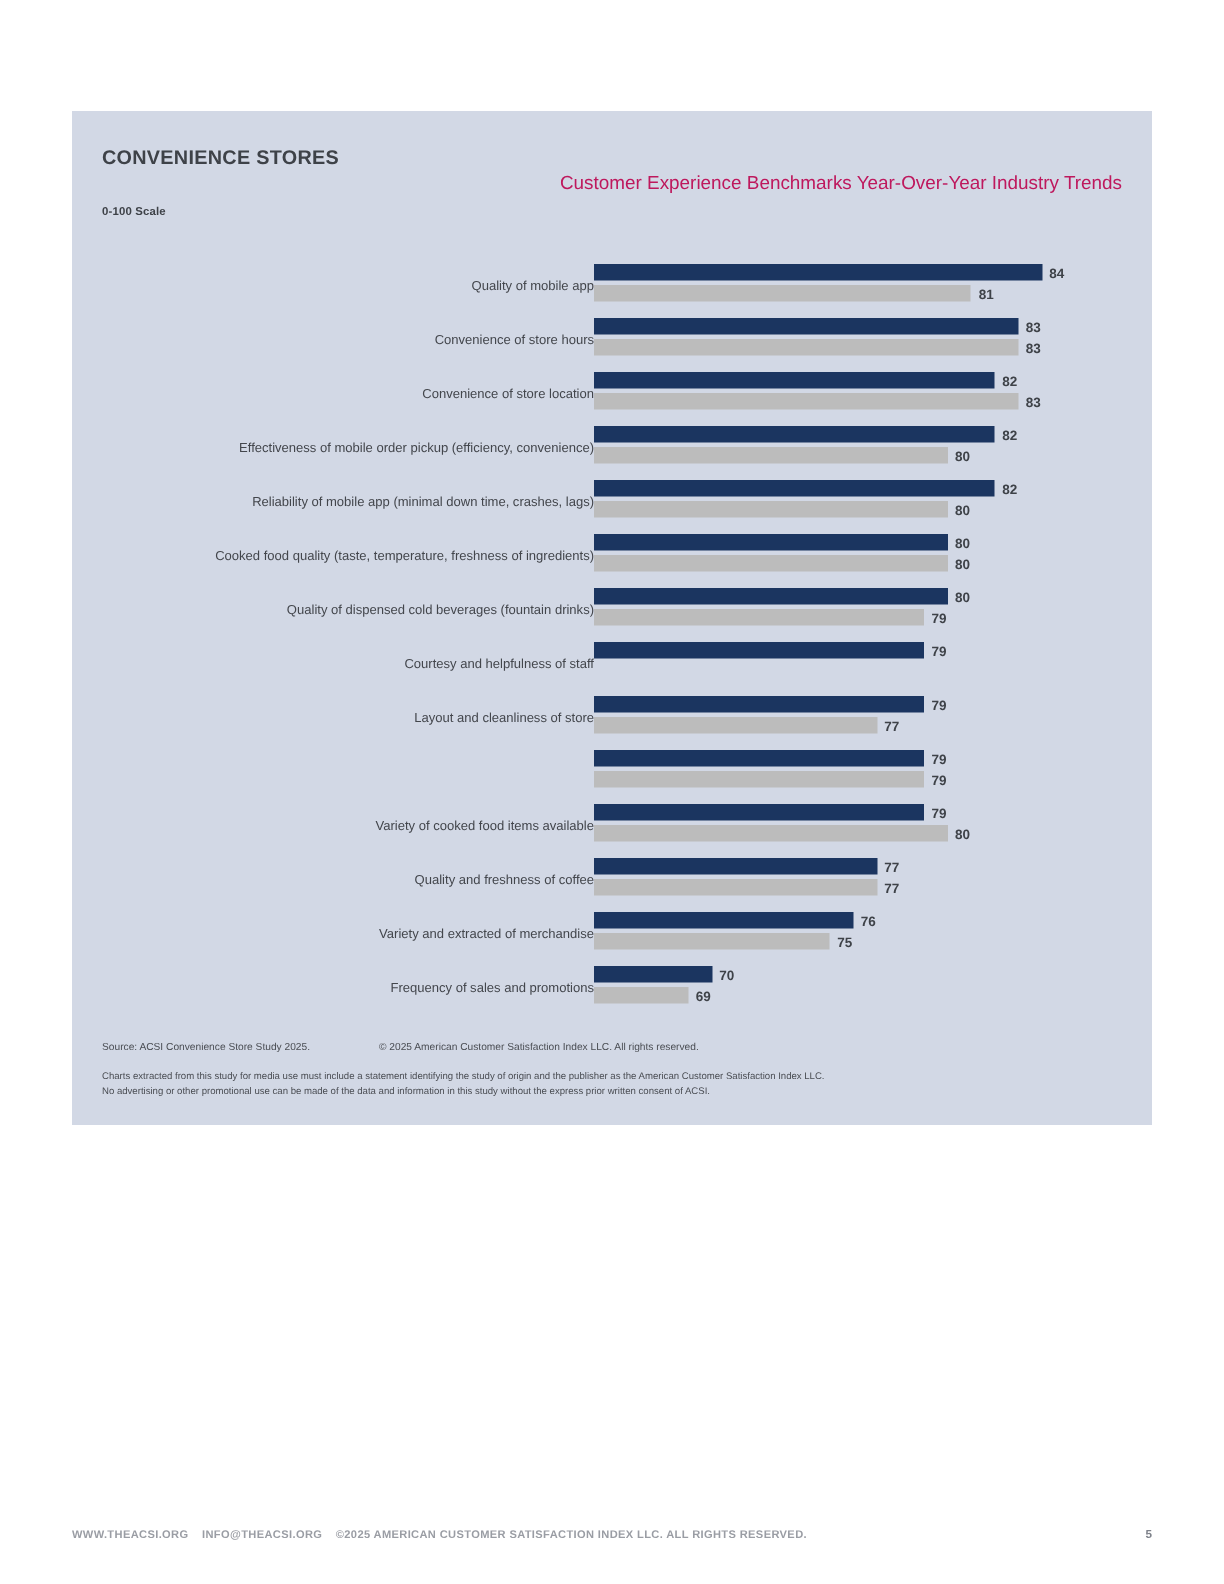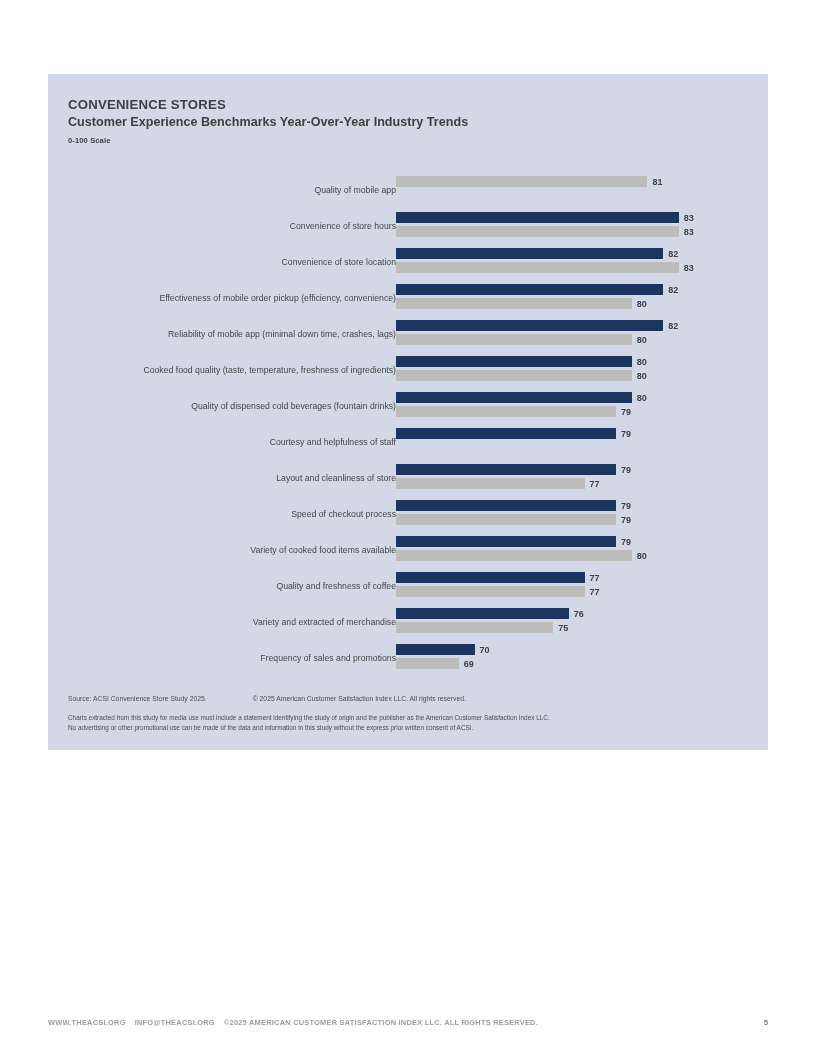--- a/index.html
+++ b/index.html
@@ -44,24 +44,25 @@
   .hdr-title {
     font-size: 13.2px;
     font-weight: bold;
     color: #3e4248;
     letter-spacing: 0.2px;
     line-height: 16px;
     margin-top: 1px;
   }
   .hdr-sub {
     font-size: 12.6px;
-    color: #404040;
+    color: #be185d;
     line-height: 16px;
     margin-top: 1px;
-    font-weight: 700;
+    font-weight: 400;
+    text-align: right;
   }
   .hdr-scale {
     font-size: 7.6px;
     font-weight: bold;
     color: #3e4248;
     letter-spacing: 0.1px;
     margin-top: 6px;
   }
 
   
@@ -183,20 +184,24 @@
     <div class="hdr-sub">Customer Experience Benchmarks Year-Over-Year Industry Trends</div>
     <div class="hdr-scale">0-100 Scale</div>
   </div>
 
   <div class="chart" id="chart">
       <div class="row">
         <div class="row-label">Quality of mobile app</div>
         <div class="plot">
           <div class="bars">
             <div class="bar-wrap">
+              <div class="bar cur" style="width: 298.571px;"></div>
+              <div class="bar-val" style="left: 303.571px;">84</div>
+            </div>
+            <div class="bar-wrap">
               <div class="bar prev" style="width: 251.429px;"></div>
               <div class="bar-val" style="left: 256.429px;">81</div>
             </div>
           </div>
         </div>
       </div>
       <div class="row">
         <div class="row-label">Convenience of store hours</div>
         <div class="plot">
           <div class="bars">
@@ -306,21 +311,20 @@
               <div class="bar-val" style="left: 225px;">79</div>
             </div>
             <div class="bar-wrap">
               <div class="bar prev" style="width: 188.571px;"></div>
               <div class="bar-val" style="left: 193.571px;">77</div>
             </div>
           </div>
         </div>
       </div>
       <div class="row">
-        <div class="row-label">Speed of checkout process</div>
         <div class="plot">
           <div class="bars">
             <div class="bar-wrap">
               <div class="bar cur" style="width: 220px;"></div>
               <div class="bar-val" style="left: 225px;">79</div>
             </div>
             <div class="bar-wrap">
               <div class="bar prev" style="width: 220px;"></div>
               <div class="bar-val" style="left: 225px;">79</div>
             </div>

